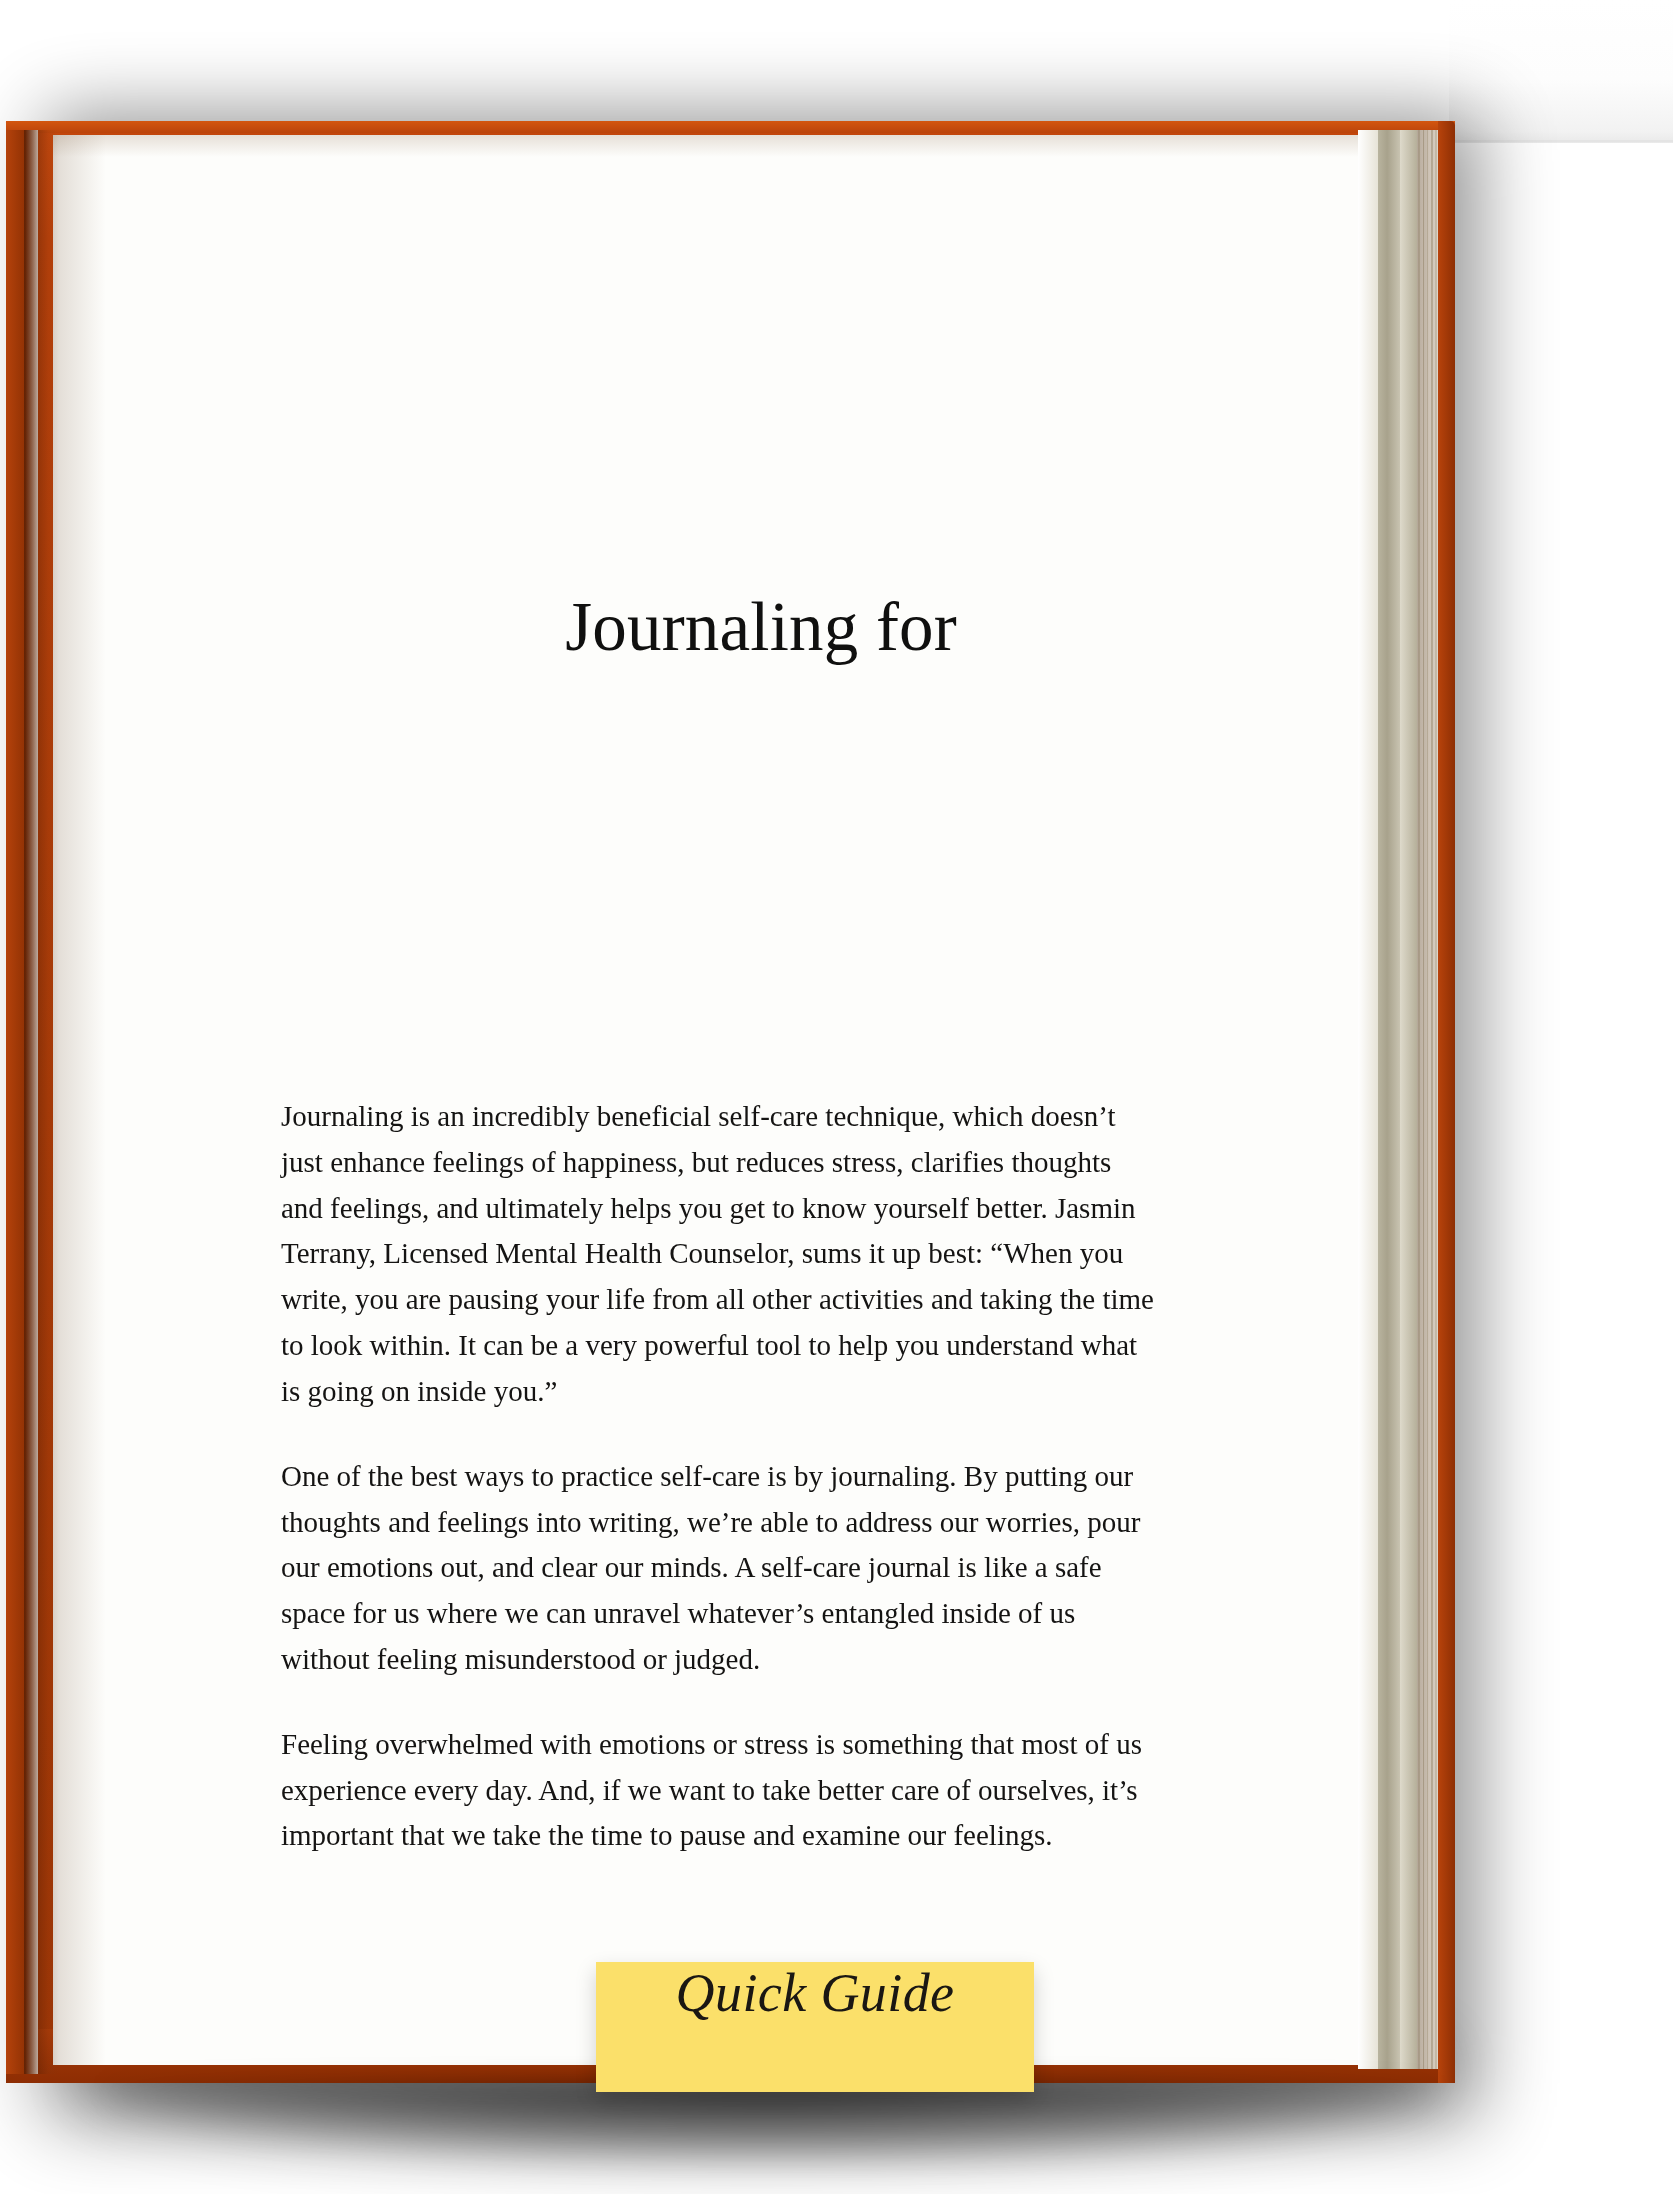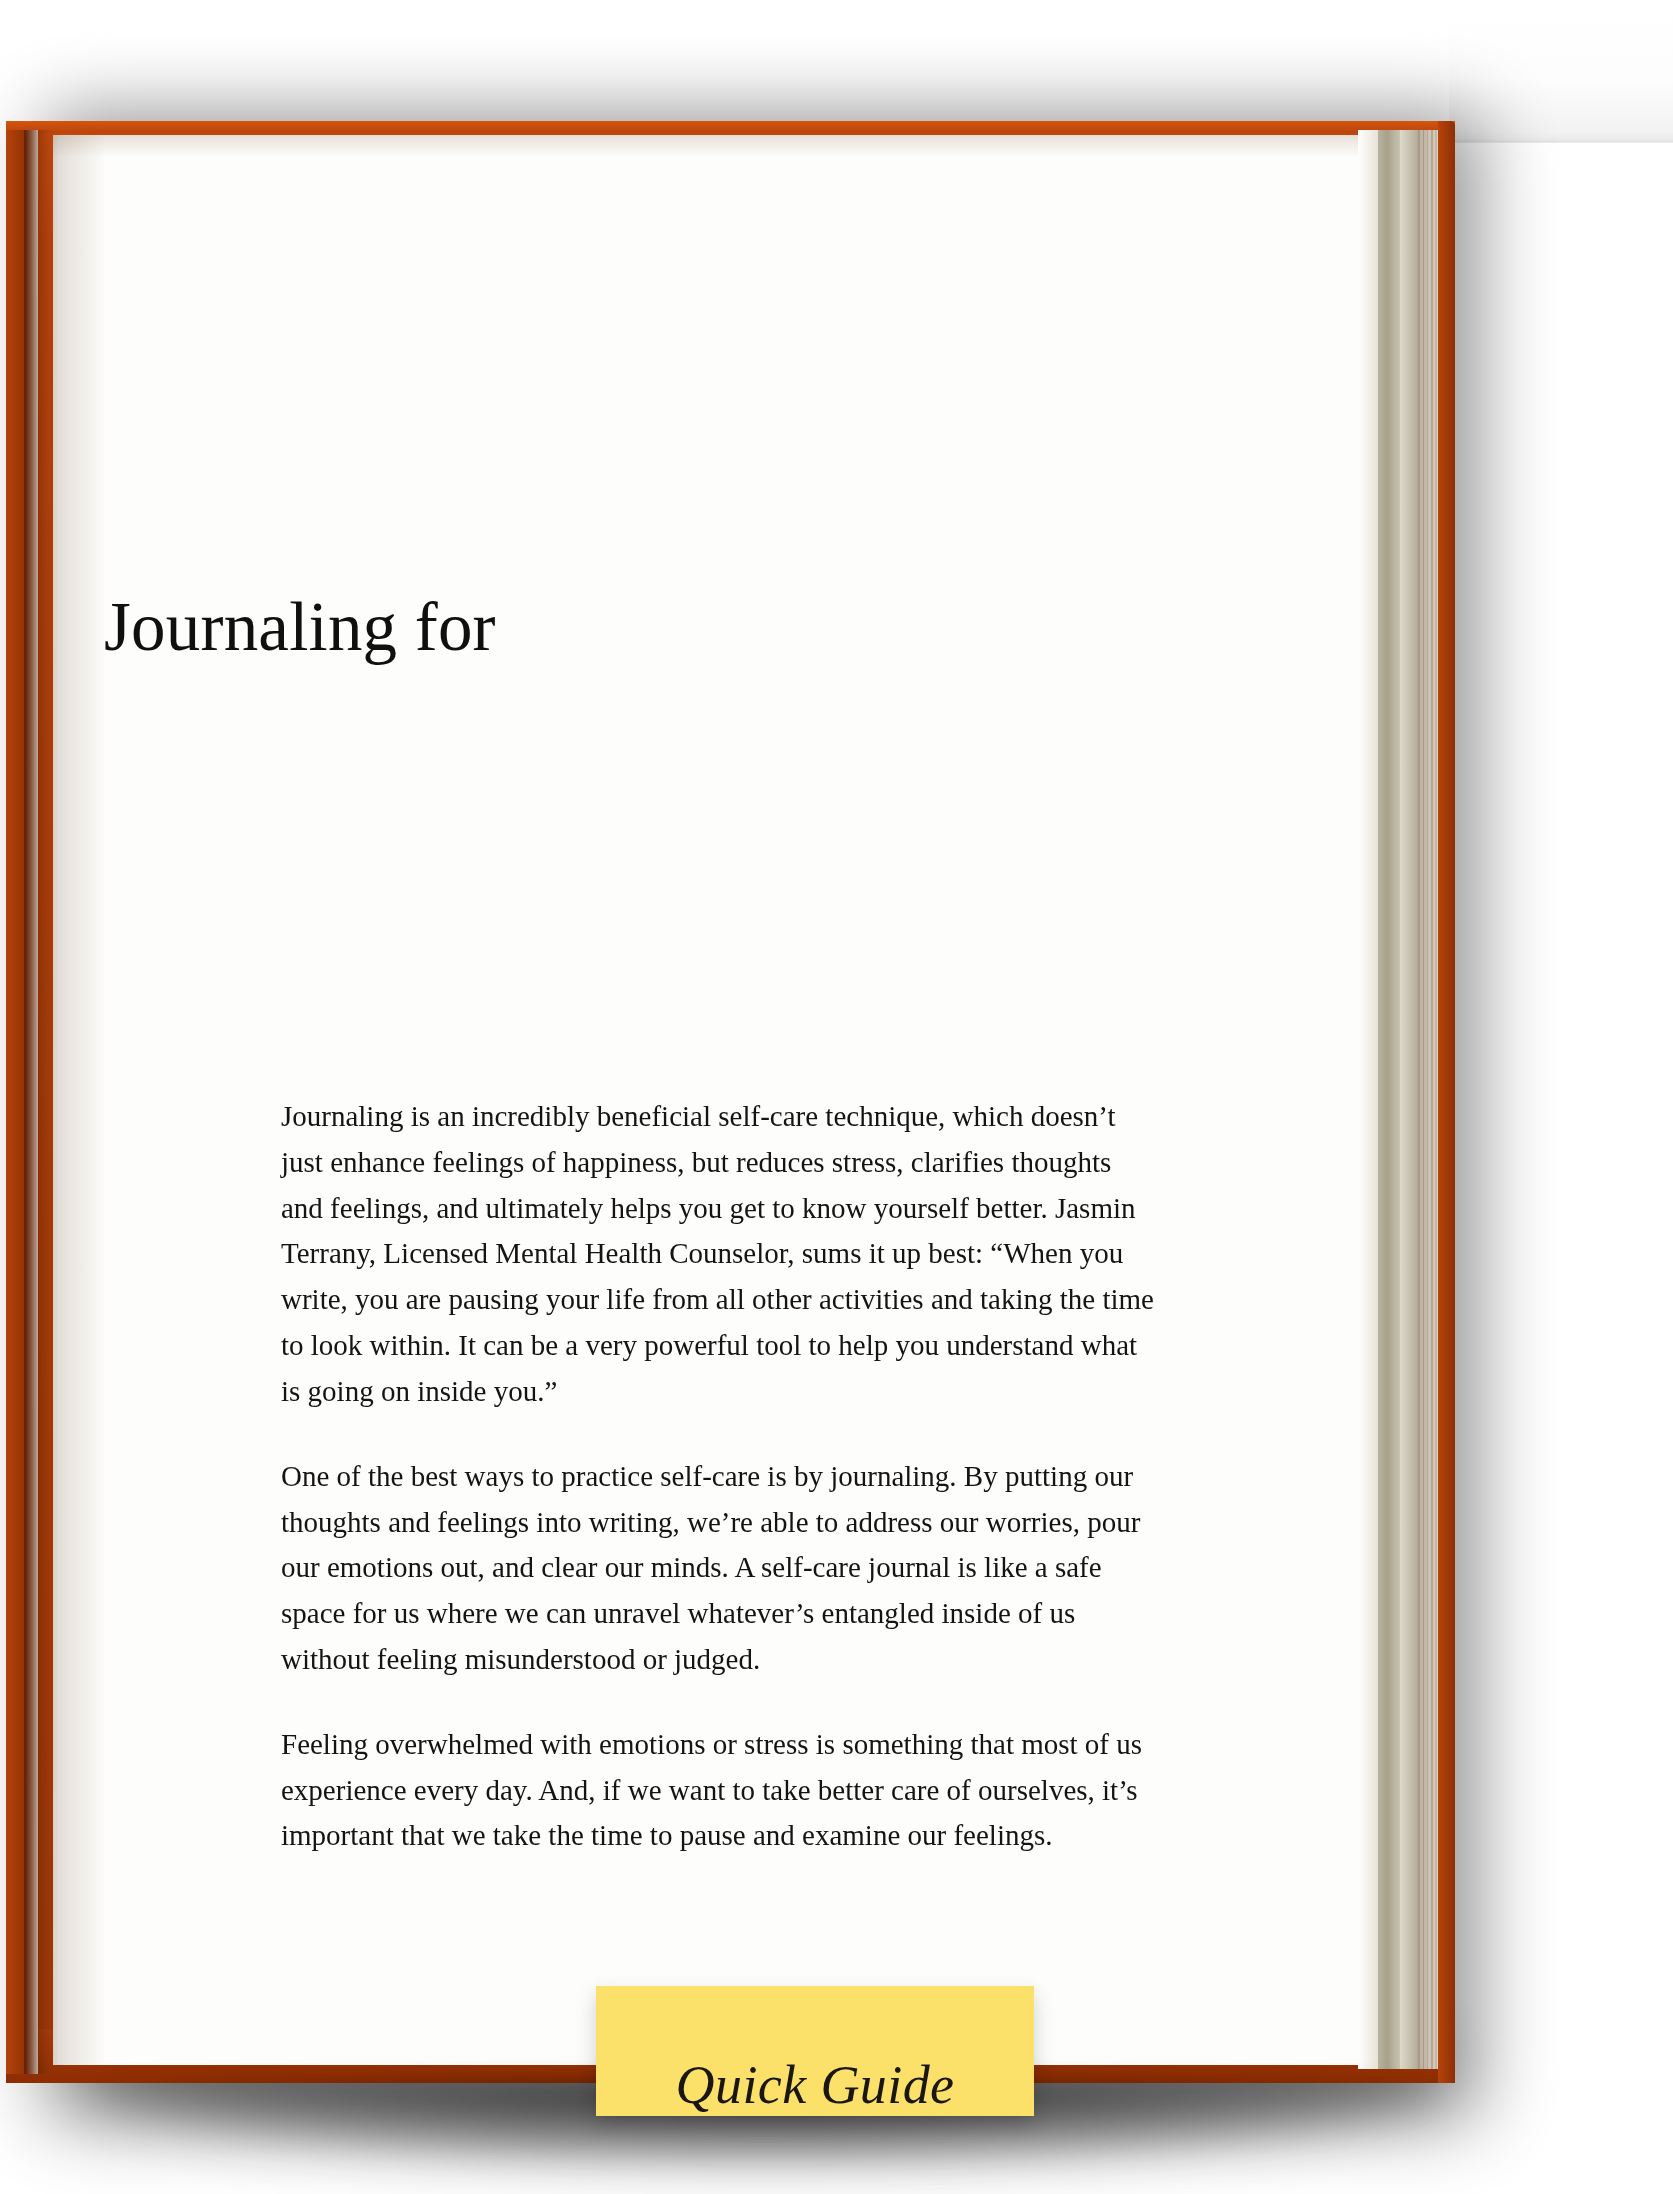--- a/index.html
+++ b/index.html
@@ -207,21 +207,21 @@
     top: 45px;
     width: 1222px;
     height: 1871px;
   }
 
   .title {
     position: absolute;
     left: 0;
     top: 423px;
     width: 853px;
-    text-align: left;
+    text-align: right;
     font-family: "Liberation Serif", serif;
     font-size: 69px;
     line-height: 1.13;
     color: #10100f;
     font-weight: 400;
     letter-spacing: 0.2px;
   }
   .title .line2 { display: block; }
 
   .body-copy {
@@ -242,24 +242,23 @@
 
   
   .quick-guide {
     position: absolute;
     left: 596px;
     top: 1962px;
     width: 438px;
     height: 130px;
     background: #fbe06a;
     display: flex;
-    align-items: flex-end;
+    align-items: flex-start;
     justify-content: center;
     box-shadow: 0 7.5px 19.6px rgba(0,0,0,0.18);
-    margin-top: 24px;
   }
   .quick-guide-label {
     font-family: "Liberation Serif", serif;
     font-style: italic;
     font-size: 54px;
     color: #1a1713;
     letter-spacing: 0.4px;
   }
 
   

